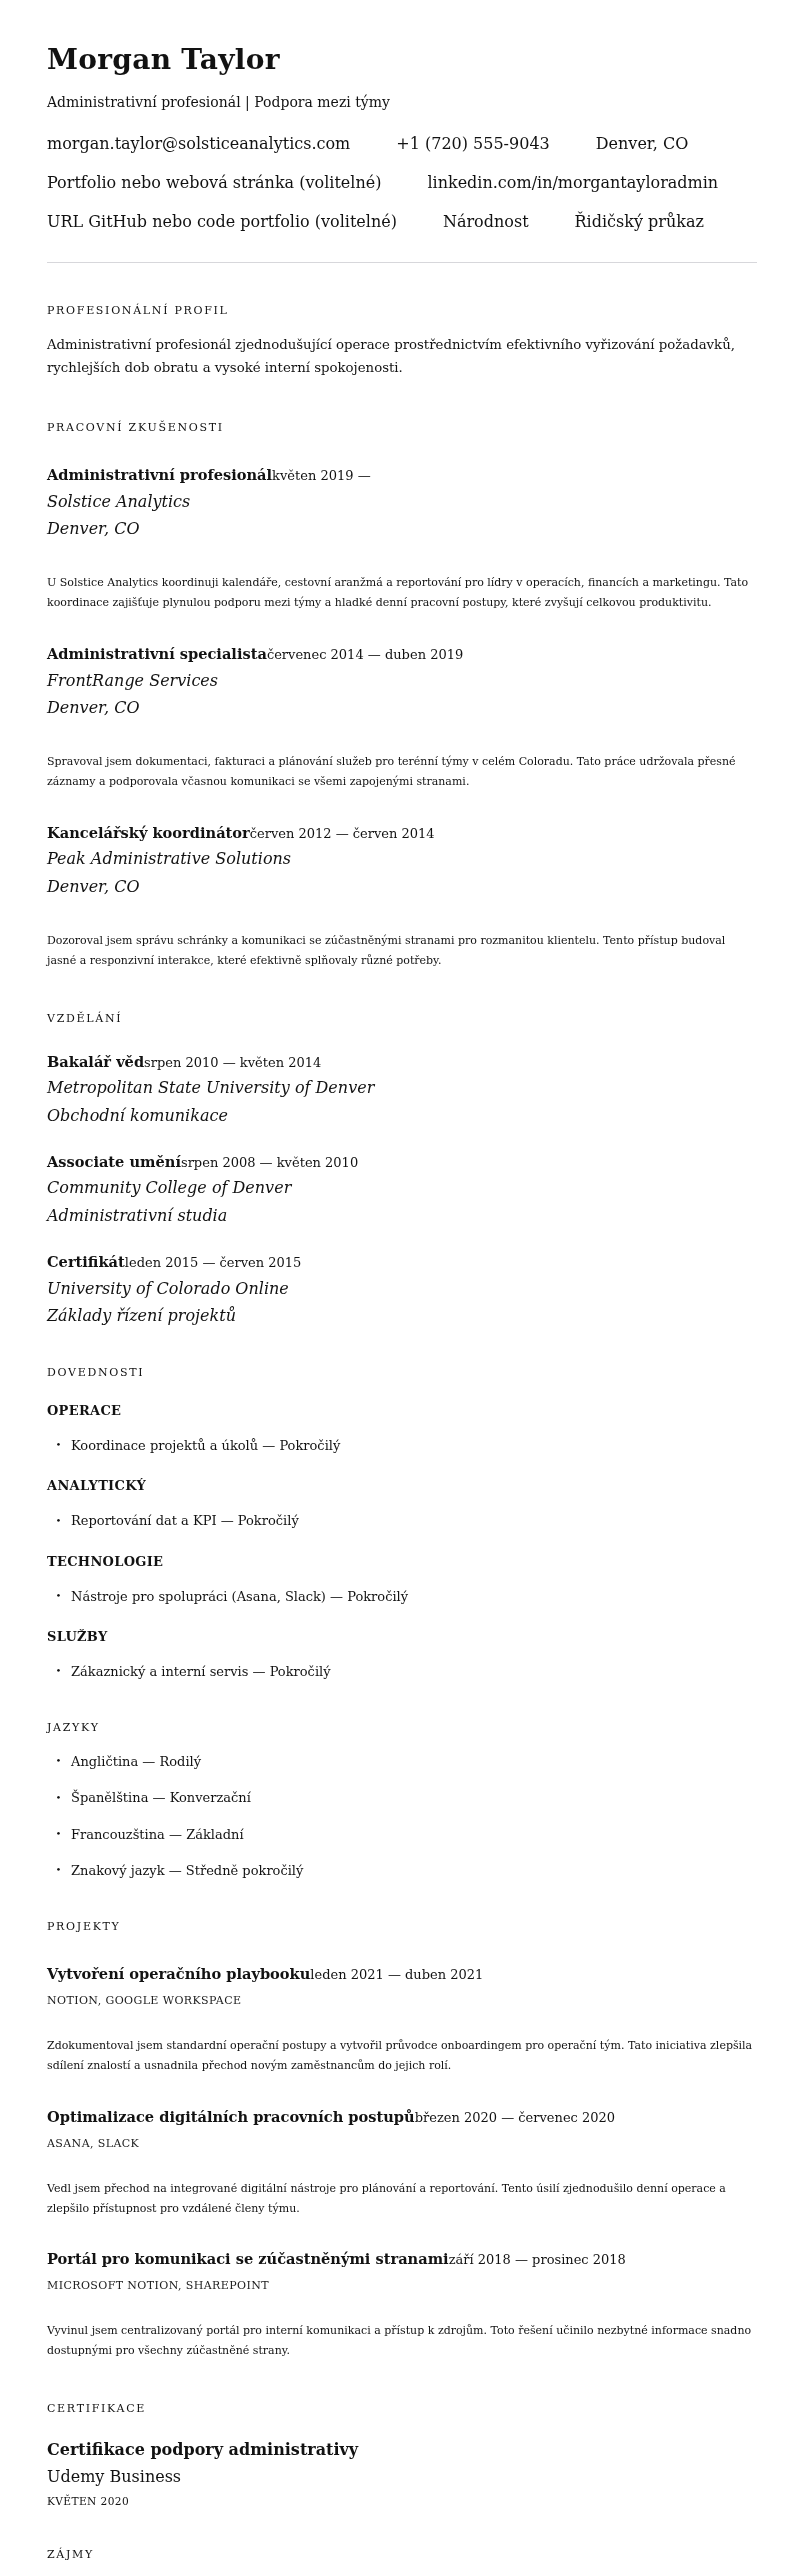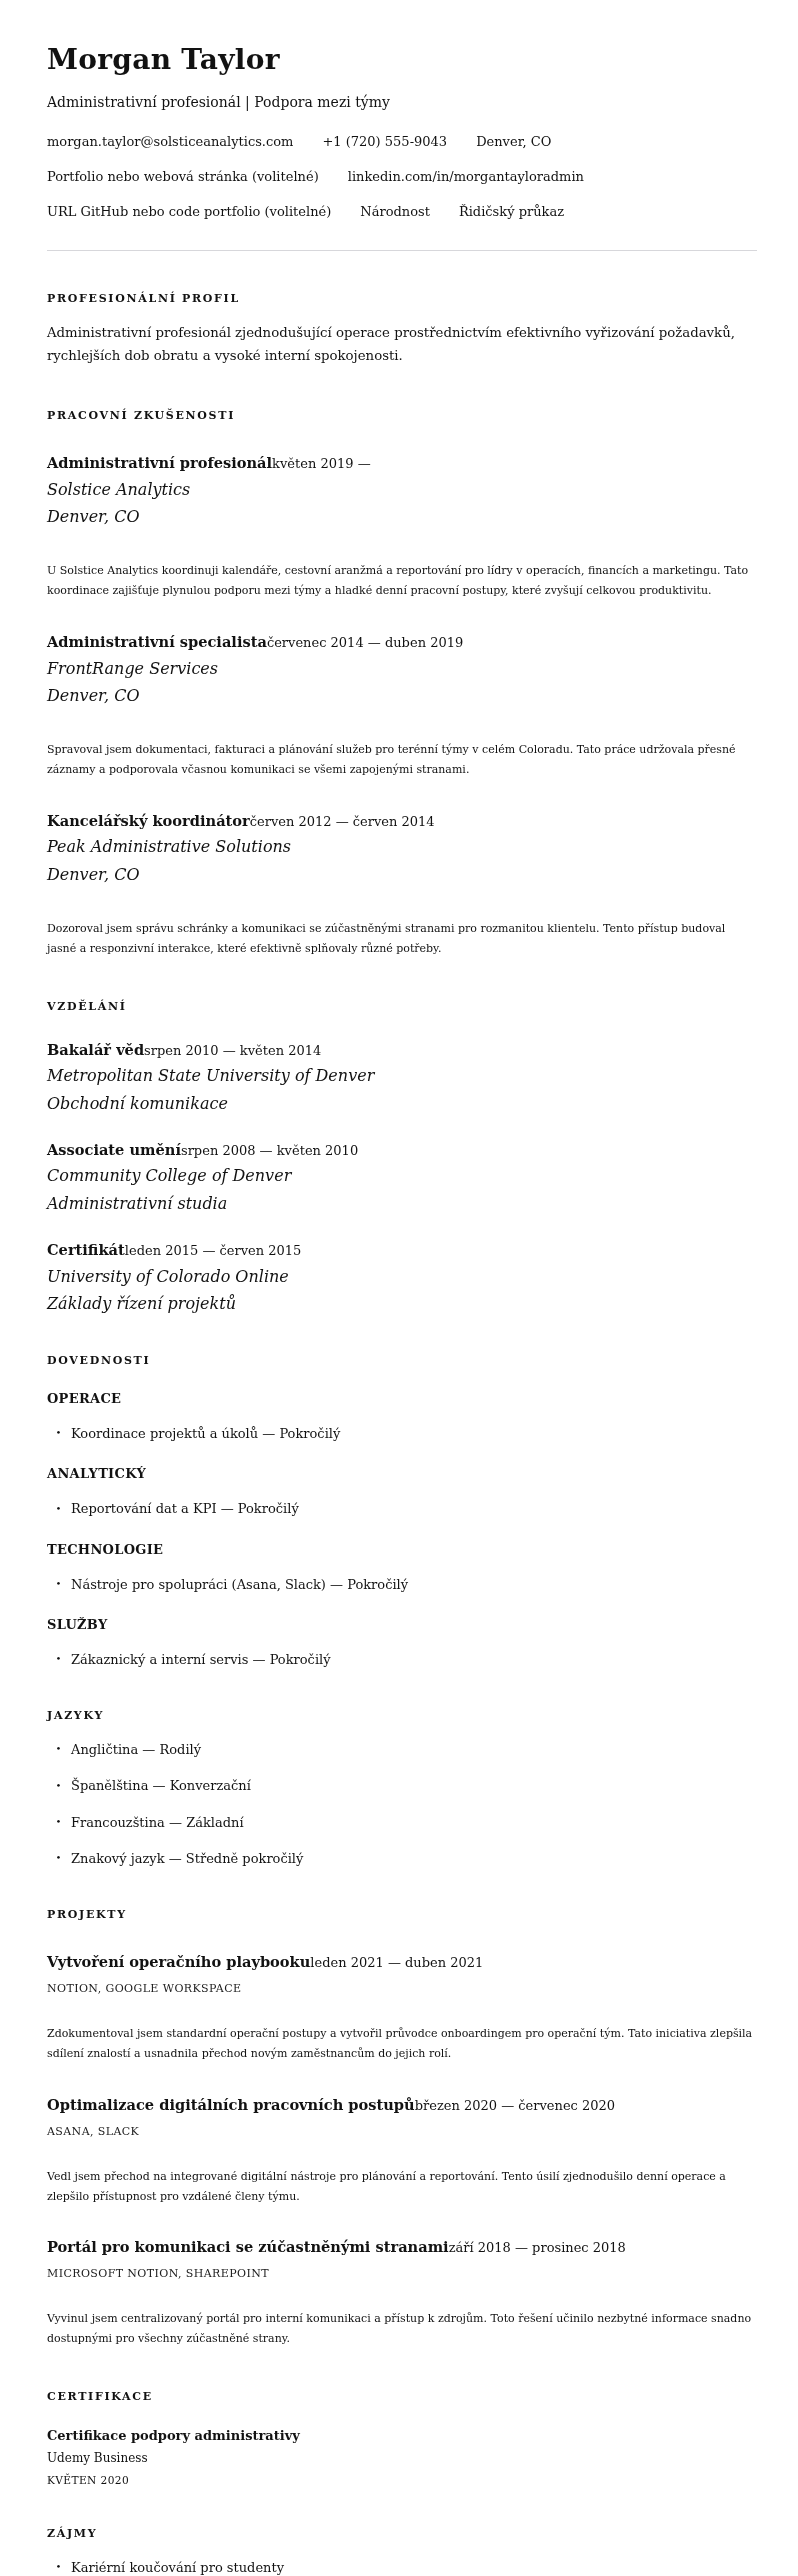--- a/index.html
+++ b/index.html
@@ -25,36 +25,36 @@
     margin: 10.6px 0 0 0;
     letter-spacing: 0.3px;
   }
   .headline {
     font-size: 14px;
     margin-top: 18px;
   }
   .contact-row {
     display: flex;
     flex-wrap: nowrap;
-    column-gap: 29px;
-    font-size: 13px;
+    column-gap: 46px;
+    font-size: 16px;
     margin-top: 20px;
     white-space: nowrap;
   }
   .contact-row.first { margin-top: 24.6px; }
   .divider {
     border: none;
     border-top: 1.3px solid #d7d7db;
     margin: 31px 0 0 0;
   }
   
   .section { margin-top: 41px; }
   .section-title {
     font-size: 11px;
-    font-weight: bold;
+    font-weight: normal;
     letter-spacing: 1.7px;
     margin: 0;
   }
   .profile-text {
     font-size: 13.3px;
     line-height: 1.72;
     margin: 17.3px 0 0 0;
   }
   
   .job, .project { margin-top: 32px; }
@@ -109,25 +109,25 @@
   }
   ul.blist li::before {
     content: "•";
     position: absolute;
     left: 8.6px;
     top: 1.3px;
     font-size: 10px;
   }
   
   .cert-name {
-    font-size: 13px;
+    font-size: 16px;
     font-weight: bold;
     margin-top: 25px;
   }
-  .cert-issuer { font-size: 12px; margin-top: 8.6px; }
+  .cert-issuer { font-size: 16px; margin-top: 8.6px; }
   .cert-date {
     font-size: 10.6px;
     letter-spacing: 0.4px;
     margin-top: 8.6px;
   }
 </style>
 </head>
 <body>
 
 <div class="page">

